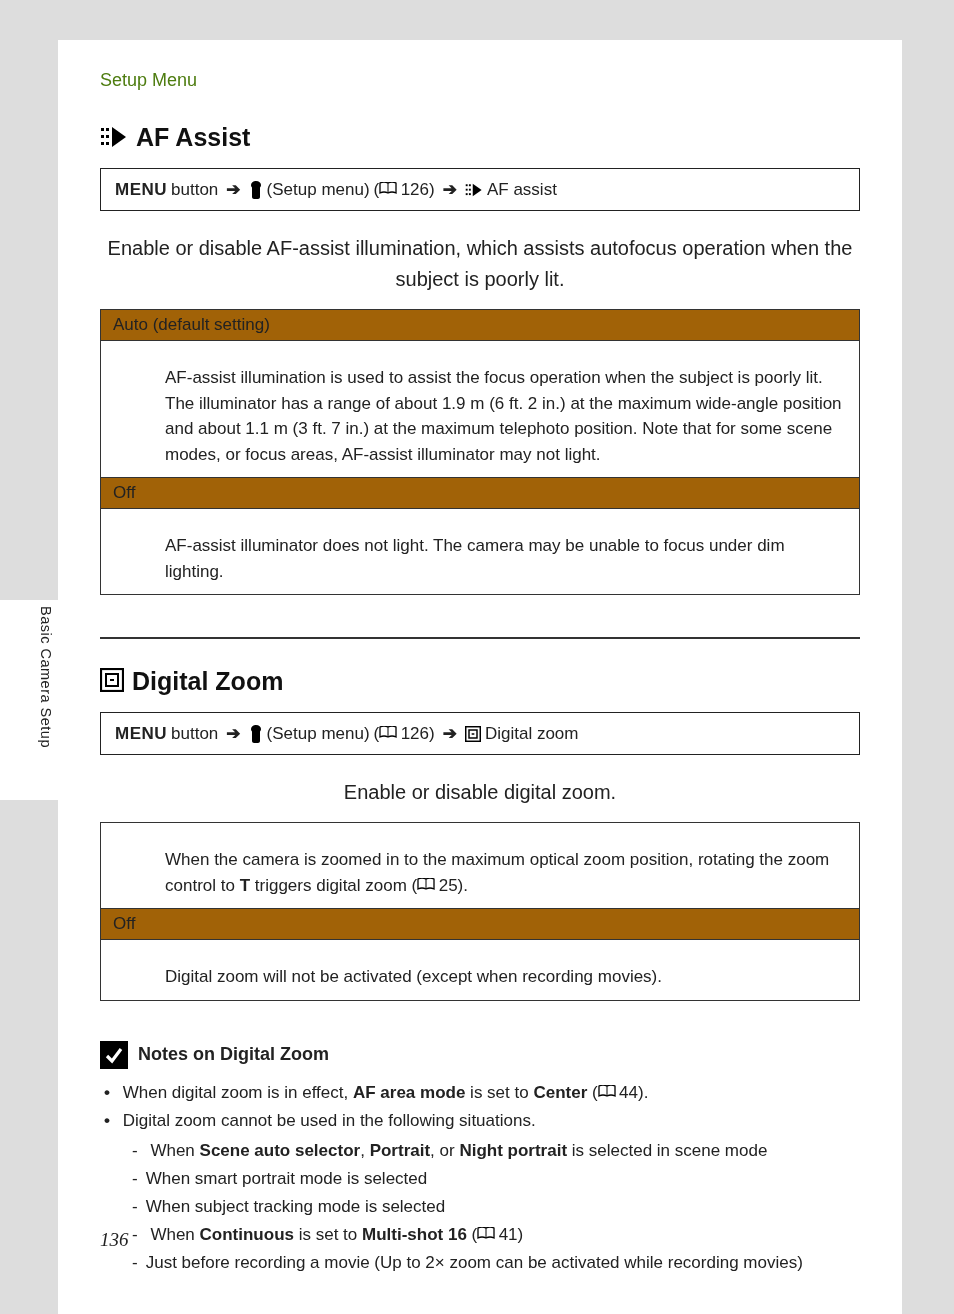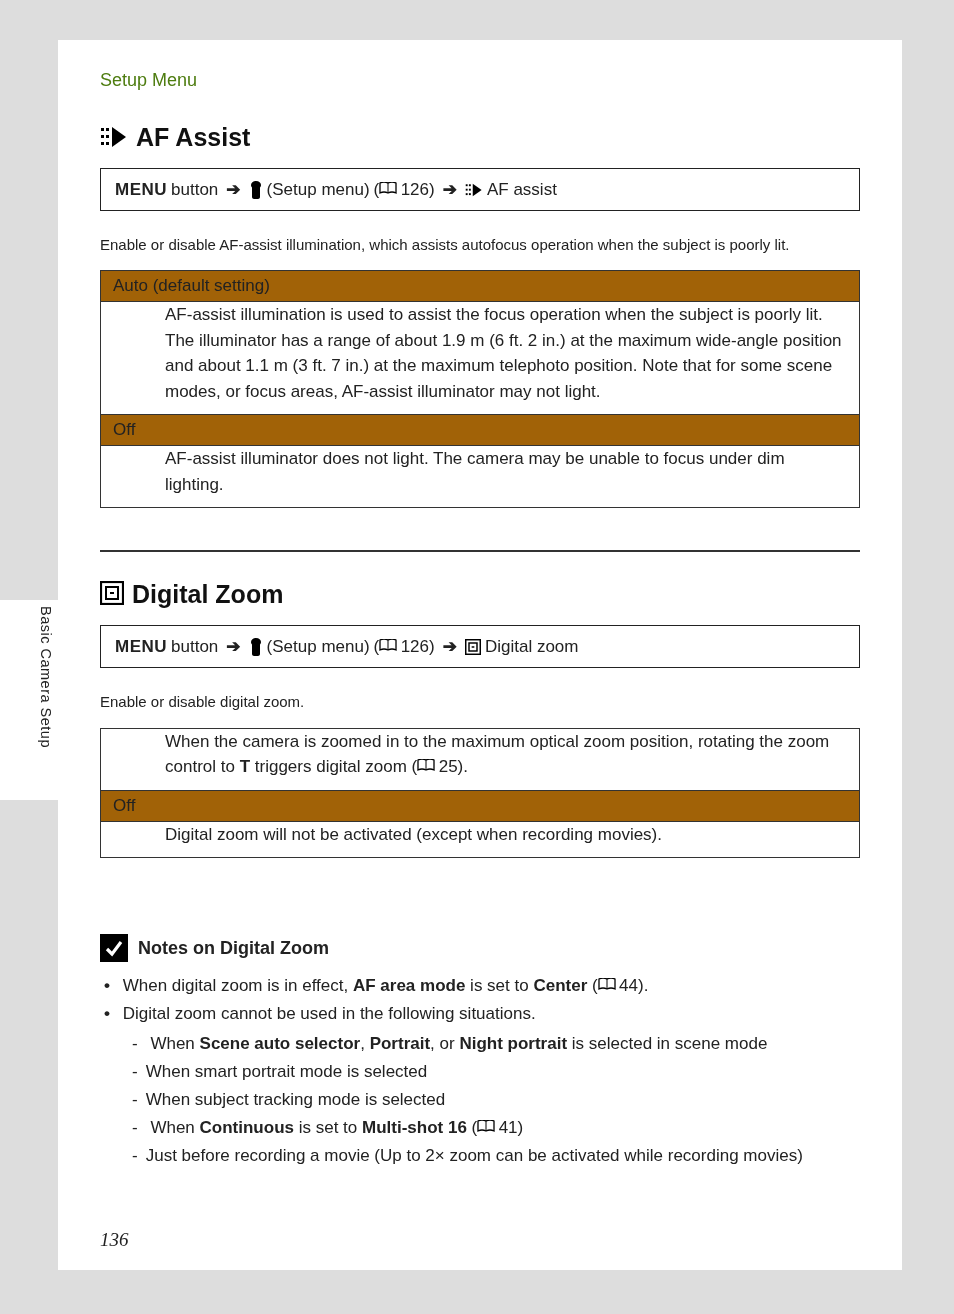--- a/index.html
+++ b/index.html
@@ -58,46 +58,47 @@
     font-stretch: condensed;
     font-weight: 800;
     letter-spacing: 0.5px;
   }
   .arrow { font-weight: bold; margin: 0 4px; }
   .wrench-icon, .book-icon, .afassist-small, .dzoom-small {
     display: inline-flex;
     align-items: center;
   }
   .intro-text {
-    font-size: 15px;
+    font-size: 20px;
     line-height: 1.55;
     margin-bottom: 14px;
+    text-align: center;
   }
   table.options {
     width: 100%;
     border-collapse: collapse;
     font-size: 17px;
   }
   table.options td {
     border: 1px solid #333;
     vertical-align: top;
   }
   td.opt-header {
     background: #a16207;
     padding: 5px 12px;
     font-size: 17px;
   }
   td.opt-body {
-    padding: 0 12px 10px 64px;
+    padding: 24px 12px 10px 64px;
     line-height: 1.5;
     border-top: none;
     margin-top: 40px;
   }
   .notes-block {
-    margin-top: 76px;
+    margin-top: 40px;
   }
   .notes-title {
     font-size: 18px;
     font-weight: 700;
     display: flex;
     align-items: center;
     gap: 10px;
     margin-bottom: 10px;
   }
   .check-badge {

